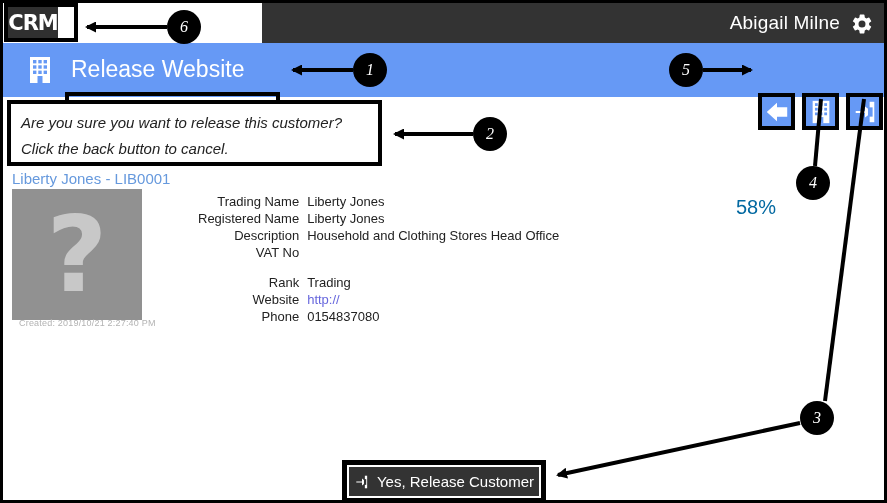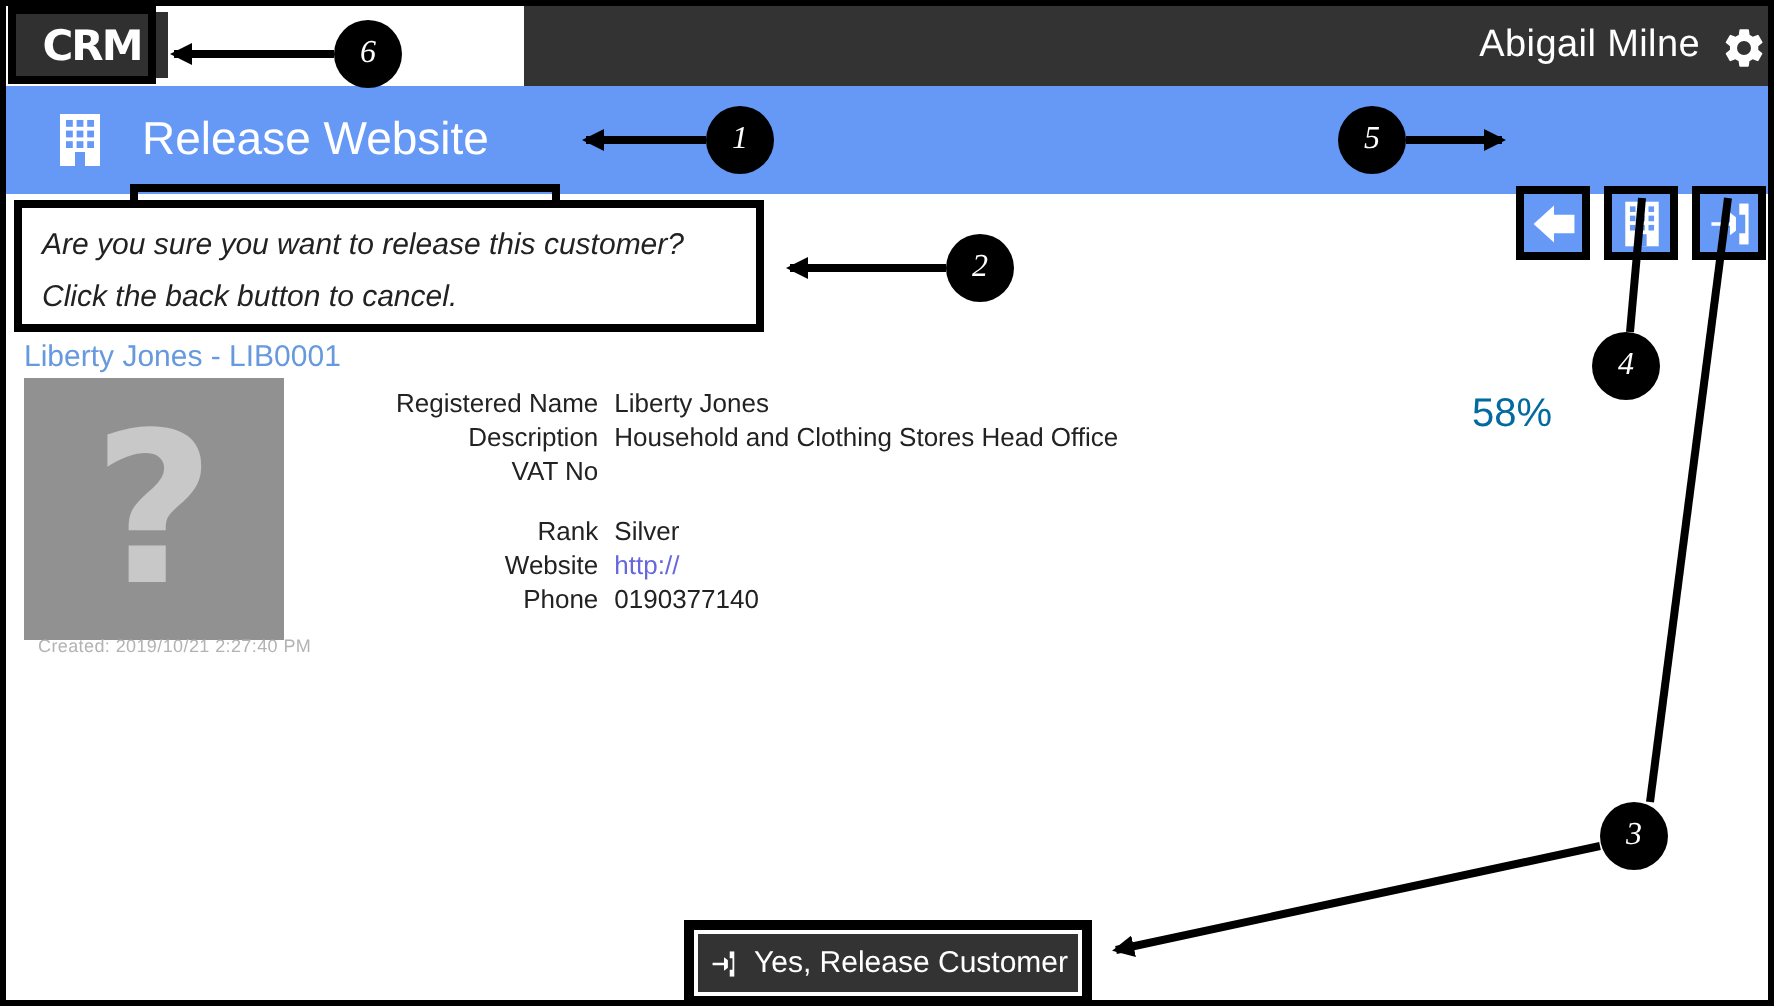--- a/index.html
+++ b/index.html
@@ -25,37 +25,38 @@
     background: #ffffff;
   }
   #topbar-dark {
     position: absolute;
     left: 259px; top: 0;
     width: 622px; height: 40px;
     background: #333333;
     display: flex;
     align-items: center;
     justify-content: flex-end;
+    padding-right: 10px;
   }
   #username {
     color: #ffffff;
     font-size: 19px;
     letter-spacing: .2px;
     margin-right: 10px;
   }
   .gear-ico {
     width: 24px; height: 24px;
     display: inline-block;
     position: relative;
     top: 1px;
   }
   #logo-wrap {
     position: absolute;
     left: 5px; top: 3px;
-    width: 76px; height: 33px;
+    width: 50px; height: 33px;
     background: #303030;
     display: flex; align-items: center; justify-content: center;
   }
   #logo-text {
     color: #ffffff;
     font-size: 21px;
     font-weight: bold;
     letter-spacing: -1px;
     font-family: "DejaVu Sans", sans-serif;
   }
@@ -288,45 +289,49 @@
 
   <div id="thumb">
     <span id="thumb-q">?</span>
   </div>
   <div id="created">Created: 2019/10/21 2:27:40 PM</div>
 
   <div id="fields">
     <table>
       <tbody id="fields-body">
           <tr>
+            <td class="lbl">Trading Name</td>
+            <td class="val">Liberty Jones</td>
+          </tr>
+          <tr>
             <td class="lbl">Registered Name</td>
             <td class="val">Liberty Jones</td>
           </tr>
           <tr>
             <td class="lbl">Description</td>
             <td class="val">Household and Clothing Stores Head Office</td>
           </tr>
           <tr>
             <td class="lbl">VAT No</td>
             <td class="val"></td>
           </tr>
           <tr class="spacer">
             <td colspan="2"></td>
           </tr>
           <tr>
             <td class="lbl">Rank</td>
-            <td class="val">Silver</td>
+            <td class="val">Trading</td>
           </tr>
           <tr>
             <td class="lbl">Website</td>
             <td class="val"><a class="weblink" href="#">http://</a></td>
           </tr>
           <tr>
             <td class="lbl">Phone</td>
-            <td class="val">0190377140</td>
+            <td class="val">0154837080</td>
           </tr>
         </tbody>
     </table>
   </div>
 
   <div id="pct">58%</div>
 
   <div id="release-btn">
     <svg viewBox="0 0 28 28" width="16" height="16" aria-hidden="true">
       <path fill="#ffffff" d="M4 13 L14 13 L14 8 L22 14 L14 20 L14 15 L4 15 Z"></path>

